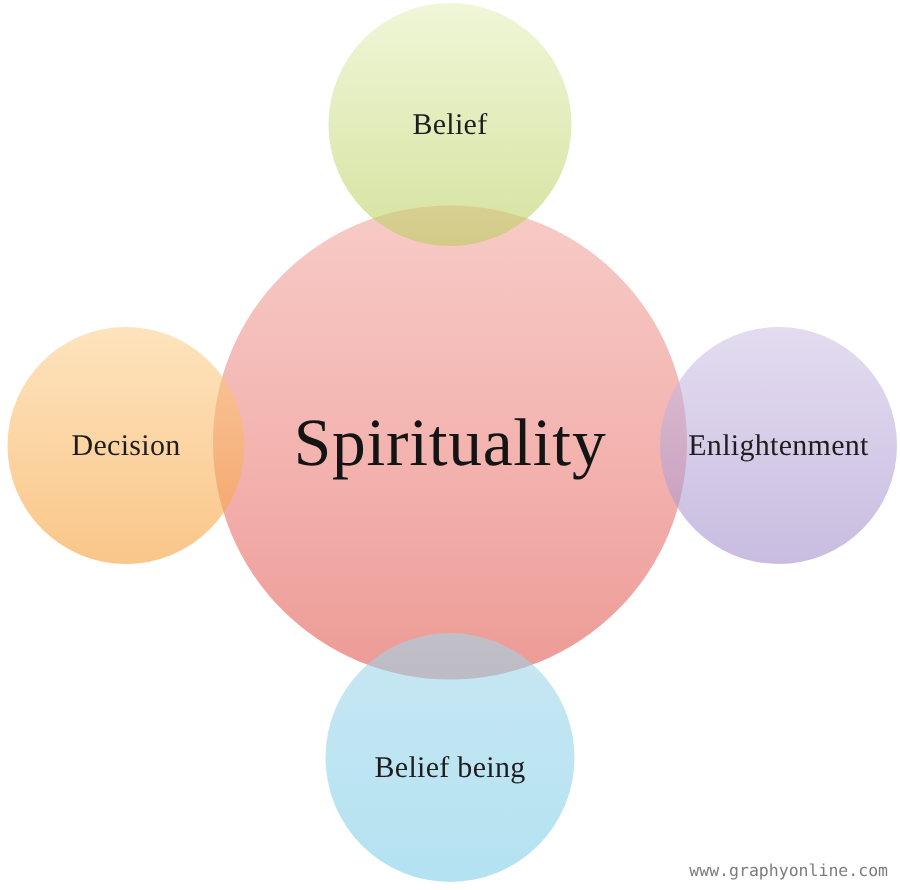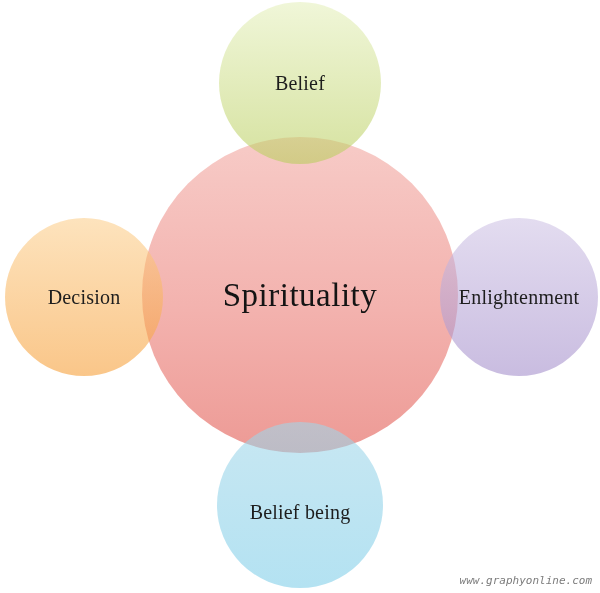--- a/index.html
+++ b/index.html
@@ -59,35 +59,34 @@
   }
   .node-label {
     color: #1d1d1d;
     font-size: 20px;
     line-height: 1.1;
     letter-spacing: 0.2px;
     white-space: nowrap;
   }
   .node-title {
     color: #141414;
-    font-size: 33px;
+    font-size: 45px;
     letter-spacing: 0.5px;
     white-space: nowrap;
   }
   .watermark {
     position: absolute;
     right: 8px;
     bottom: 6px;
     z-index: 4;
     font-family: "DejaVu Sans Mono", monospace;
     font-size: 11px;
     color: #7c7c7c;
     letter-spacing: 0px;
     text-shadow: 0 0 1px #ffffff;
-    font-style: italic;
   }
 </style>
 </head>
 <body>
 
 <div class="canvas">
 
   <div class="circle node-center">
     <span class="node-title">Spirituality</span>
   </div>

